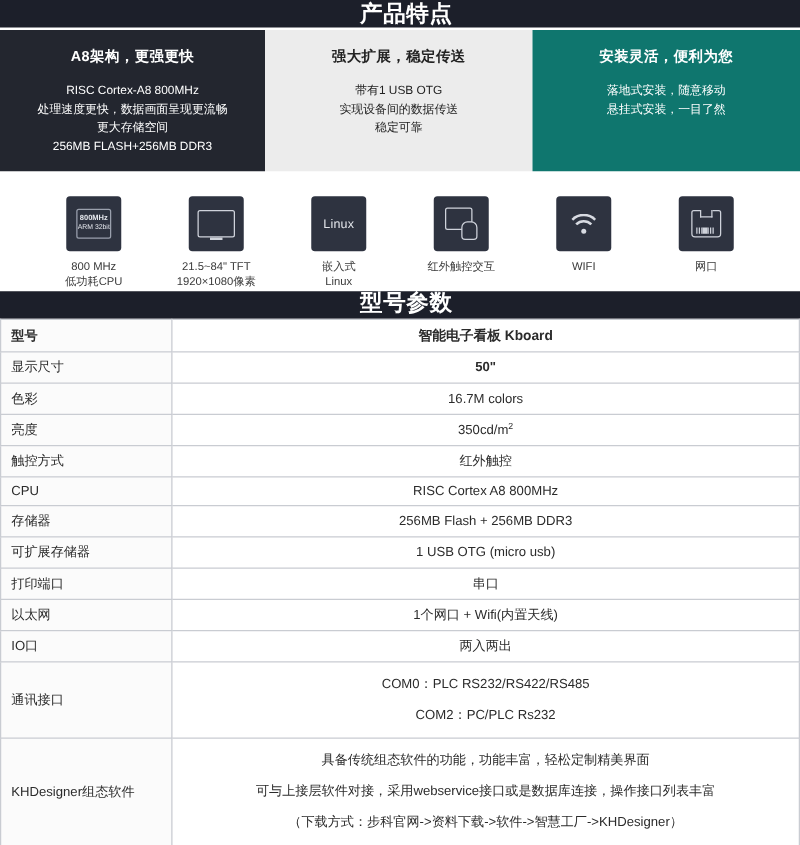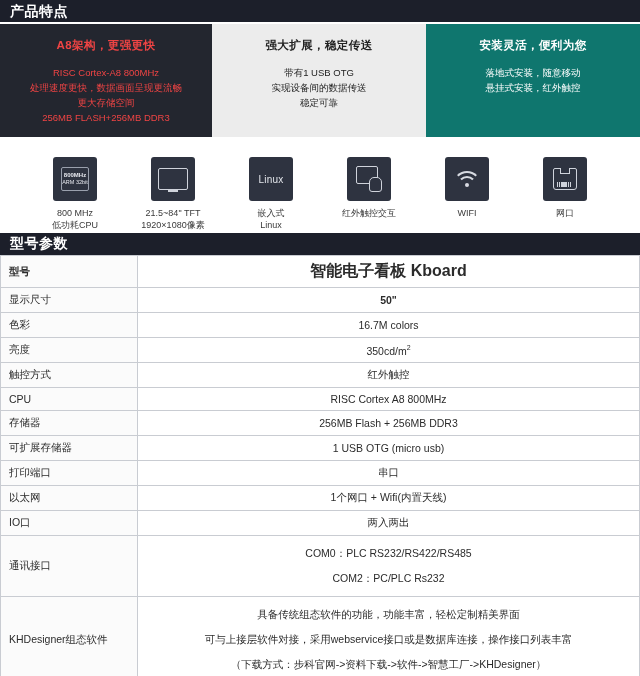--- a/index.html
+++ b/index.html
@@ -19,24 +19,25 @@
     height: 676px;
     position: relative;
   }
 
   
   .section-bar {
     background: #1c1f2a;
     color: #ffffff;
     height: 22px;
     line-height: 22px;
-    font-size: 14px;
+    font-size: 18px;
     font-weight: bold;
     padding-left: 10px;
     letter-spacing: 0.5px;
+    text-align: center;
   }
   .section-bar.features {
     margin: 0;
   }
   .section-bar.specs {
     margin-top: 0;
     font-family: Liberation Mono, monospace;
   }
 
   
@@ -49,21 +50,21 @@
   .feat-card {
     position: relative;
     height: 113px;
     box-sizing: border-box;
     padding-top: 14px;
     text-align: center;
   }
   .feat-card.c1 {
     width: 212px;
     background: #23262f;
-    color: #ef4444;
+    color: #ffffff;
   }
   .feat-card.c2 {
     width: 214px;
     background: #ececec;
     color: #222222;
     text-align: center;
   }
   .feat-card.c3 {
     width: 214px;
     background: #0f766e;
@@ -252,21 +253,21 @@
   }
   .spec-table td.value {
     text-align: center;
     color: #2b2b2b;
   }
   .spec-table tr.head td {
     font-weight: bold;
   }
   .spec-table tr.head td.value {
     font-weight: bold;
-    font-size: 16px;
+    font-size: 11px;
   }
   .spec-table td.value b {
     font-weight: bold;
   }
   .multi-line div {
     line-height: 21px;
   }
   .multi-line.big div {
     line-height: 25px;
   }
@@ -300,21 +301,21 @@
         <div>带有1 USB OTG</div>
         <div>实现设备间的数据传送</div>
         <div>稳定可靠</div>
       </div>
     </div>
 
     <div class="feat-card c3">
       <div class="feat-title">安装灵活，便利为您</div>
       <div class="feat-lines">
         <div>落地式安装，随意移动</div>
-        <div>悬挂式安装，红外触控</div>
+        <div>悬挂式安装，一目了然</div>
       </div>
     </div>
 
   </div>
 
   <div class="icon-row">
 
     <div class="icon-item">
       <div class="icon-box">
         <div class="chip-inner">

